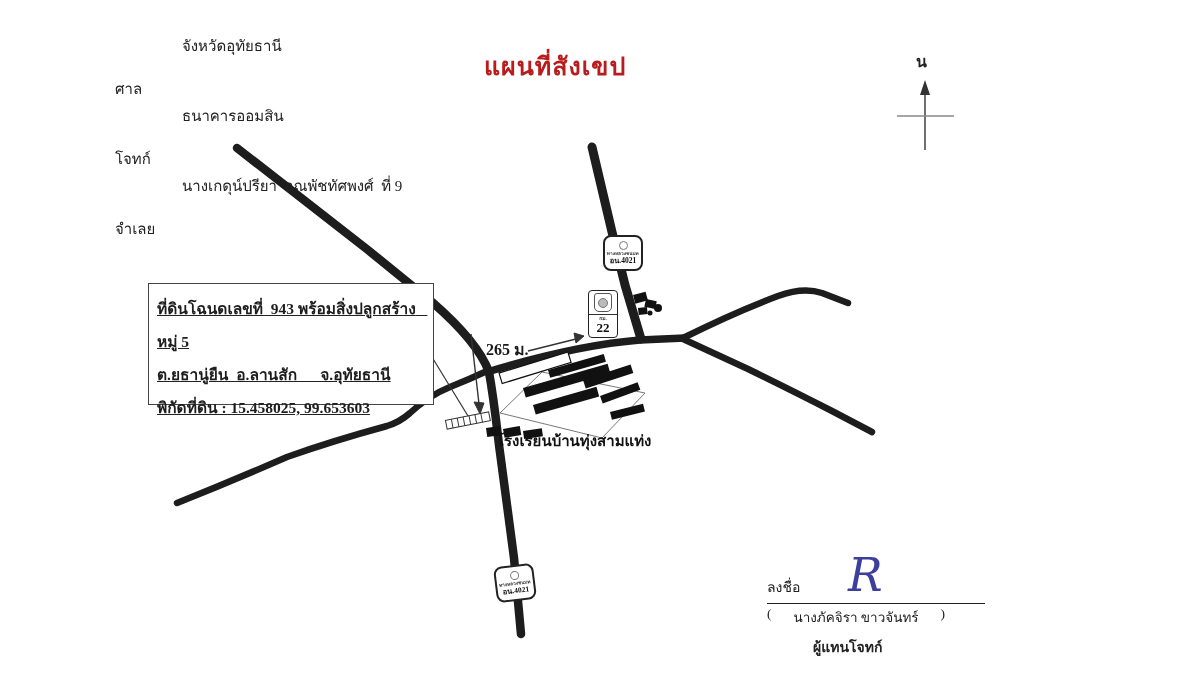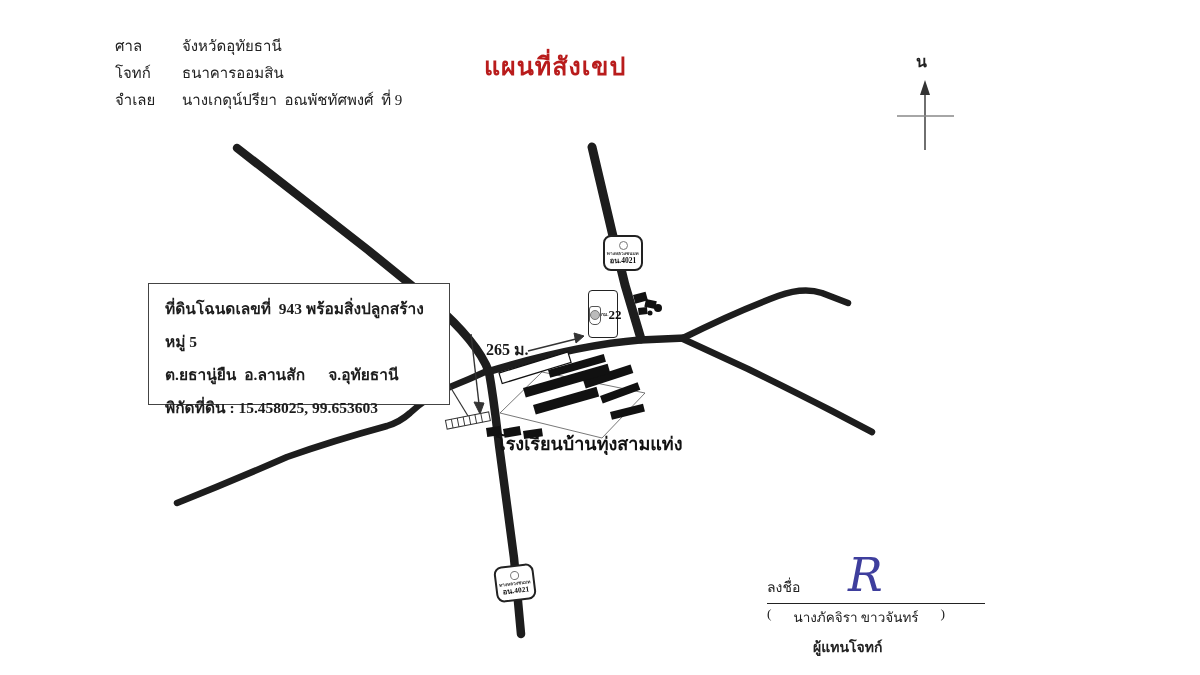--- a/index.html
+++ b/index.html
@@ -6,43 +6,43 @@
   #page{
     position:relative;width:1200px;height:675px;background:#ffffff;
     font-family:"Liberation Serif","DejaVu Serif",serif;color:#222;overflow:hidden;
   }
   .abs{position:absolute;}
   .pre{white-space:pre-wrap;}
   
   #case-header{left:115px;top:33px;font-size:15px;line-height:27px;z-index:3;}
   .hrow{display:flex;}
   .hlbl-wide{display:inline-block;width:132px;}
-  .hlbl{display:inline-block;width:67px;}
+  .hlbl{display:inline-block;width:67px;margin-top:43px;}
   
   #doc-title{left:484px;top:46px;font-size:25px;font-weight:bold;letter-spacing:1px;z-index:3;color:#b91c1c;}
   
   #north-label{left:916px;top:49px;font-size:16px;font-weight:bold;z-index:3;}
   
   #land-info-box{left:148px;top:283px;width:268px;height:104px;border:1.2px solid #444;
-    padding:8px 16px;box-sizing:content-box;z-index:3;background:#fff;}
+    padding:8px 8px;box-sizing:content-box;z-index:3;background:#fff;text-decoration:underline;}
   #land-info-box .iline{font-size:15.5px;font-weight:600;line-height:33px;color:#1d1d1d;}
   
   #distance-label{left:486px;top:337px;font-size:16px;font-weight:600;z-index:3;color:#1a1a1a;}
-  #school-label{left:496px;top:429px;font-size:18px;font-weight:700;z-index:3;color:#111;}
+  #school-label{left:496px;top:429px;font-size:15px;font-weight:700;z-index:3;color:#111;}
   
   .route-sign{border:2px solid #222;border-radius:8px;background:#fff;width:36px;height:32px;
     z-index:4;display:flex;flex-direction:column;align-items:center;justify-content:center;line-height:1.1;}
   .sign-emblem{width:7px;height:7px;border:1px solid #777;border-radius:50%;margin-bottom:1px;}
   .sign-l1{font-size:5px;color:#333;font-weight:600;transform:scale(.95);}
   .sign-l2{font-size:7.5px;font-weight:700;color:#111;}
   #route-sign-top{left:603px;top:235px;}
   #route-sign-bottom{left:495px;top:565px;transform:rotate(-7deg);}
   
   #km-marker{left:588px;top:290px;width:28px;height:46px;border:1.6px solid #222;border-radius:4px;
-    background:#fff;z-index:4;display:flex;flex-direction:row;align-items:center;}
+    background:#fff;z-index:4;display:flex;flex-direction:column;align-items:center;}
   #km-emblem-box{width:16px;height:17px;border:1px solid #555;border-radius:3px 3px 5px 5px;margin-top:2px;
     display:flex;align-items:center;justify-content:center;}
   #km-emblem-box .sign-emblem{margin:0;width:8px;height:8px;background:#bbb;}
   #km-divider{width:100%;border-top:1px solid #333;margin-top:2px;}
   .km-unit{font-size:5px;color:#333;line-height:5px;margin-top:1px;font-weight:600;}
   .km-num{font-size:13px;font-weight:700;color:#111;line-height:13px;}
   
   #sign-label{left:727px;top:576px;font-size:14px;z-index:3;margin-left:40px;}
   #signature-glyph{left:848px;top:548px;font-size:46px;font-style:italic;
     font-family:"DejaVu Serif",serif;color:#3e3e9d;z-index:3;}

